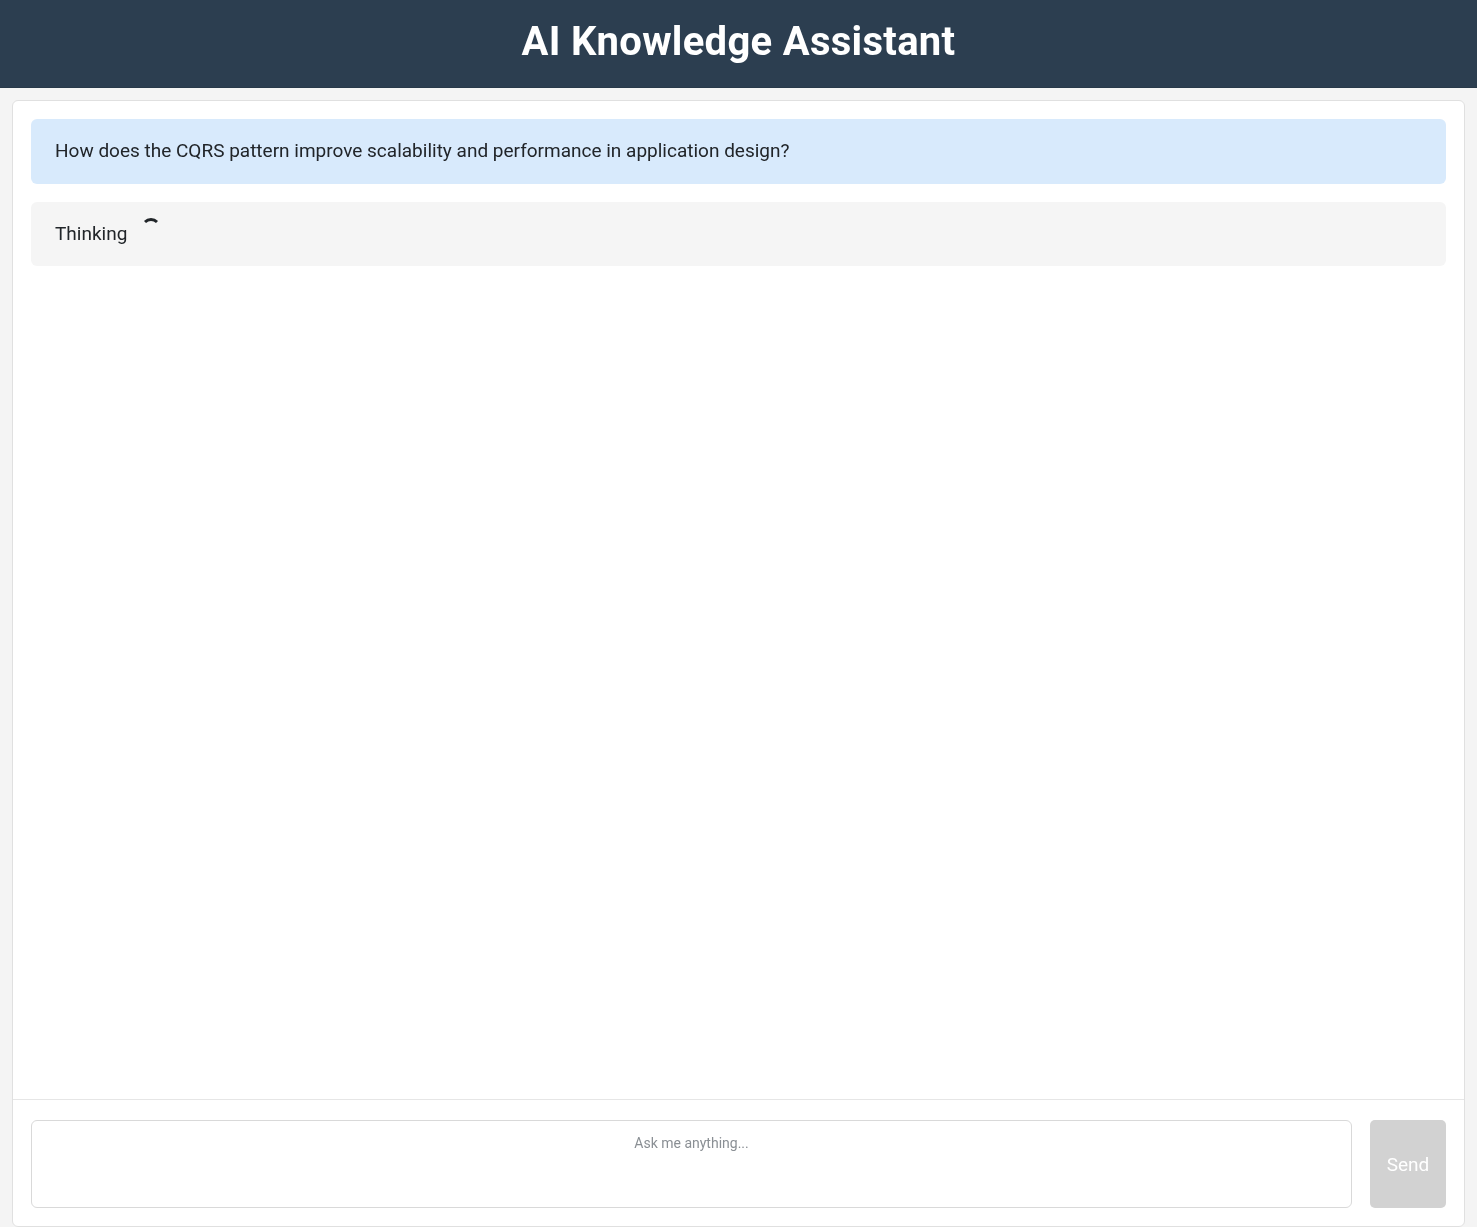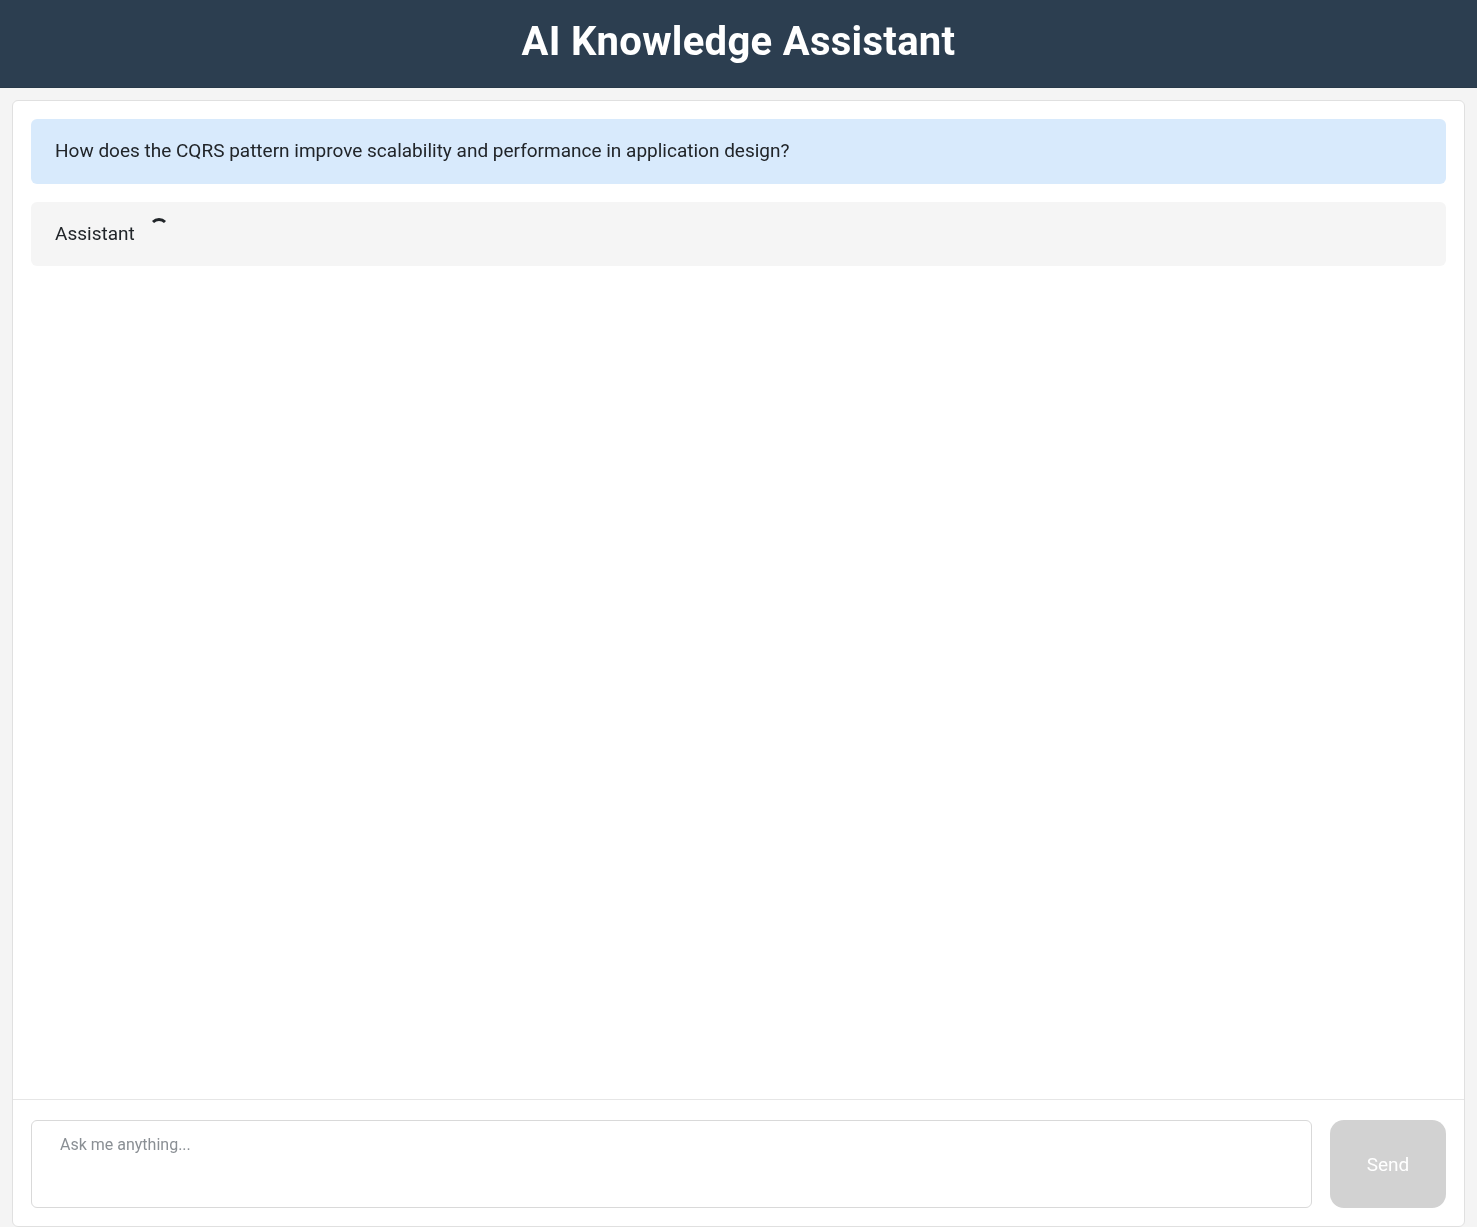--- a/index.html
+++ b/index.html
@@ -91,39 +91,40 @@
       padding: 20px 18px 18px 18px;
       display: flex;
       gap: 18px;
       align-items: stretch;
     }
 
     .input-area {
       flex: 1;
       border: 1px solid #d9d9d9;
       border-radius: 6px;
-      padding: 14px 28px;
-      font-size: 16px;
+      padding: 14px 16px;
+      font-size: 14px;
       font-family: inherit;
       color: #212529;
       resize: none;
       min-height: 88px;
       outline: none;
+      text-align: center;
     }
 
     .input-area::placeholder {
       color: #8a8f94;
     }
 
     .send-btn {
-      width: 116px;
+      width: 76px;
       background: #d2d2d2;
       color: #ffffff;
       border: none;
-      border-radius: 14px;
+      border-radius: 5px;
       font-size: 19px;
       font-family: inherit;
       cursor: not-allowed;
       display: flex;
       align-items: center;
       justify-content: center;
     }
   </style>
 </head>
 <body>
@@ -133,21 +134,21 @@
 </header>
 
 <main class="chat-wrapper">
   <div class="messages">
 
     <div class="msg user">
       <span>How does the CQRS pattern improve scalability and performance in application design?</span>
     </div>
 
     <div class="msg assistant">
-      <span>Assistant</span>
+      <span>Thinking</span>
       <span class="spinner"></span>
     </div>
 
   </div>
 
   <div class="input-row">
     <textarea class="input-area" placeholder="Ask me anything..." style=""></textarea>
     <button class="send-btn" disabled="">Send</button>
   </div>
 </main>

